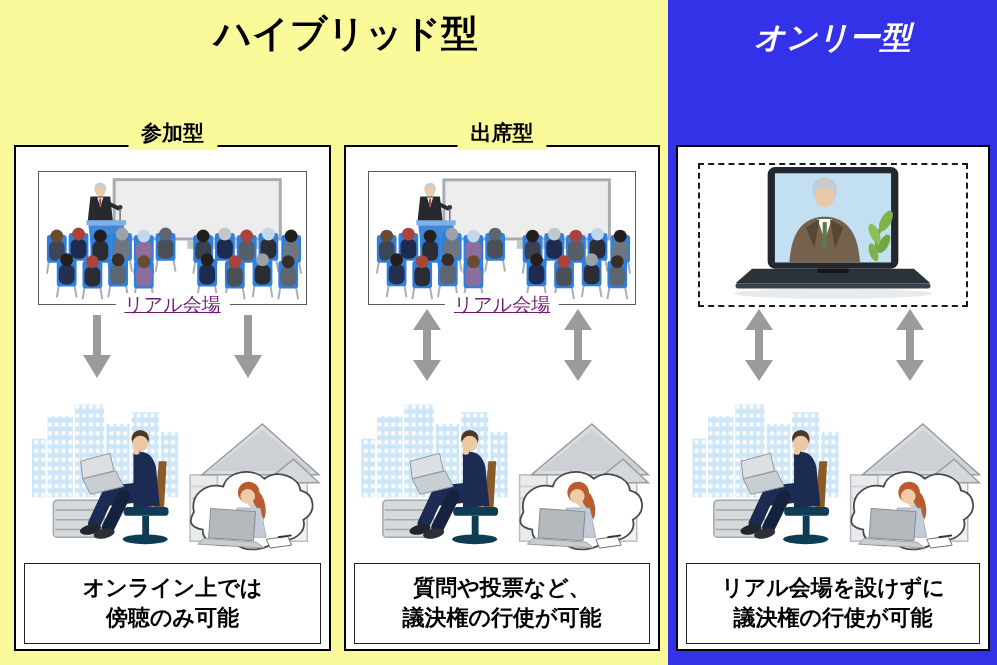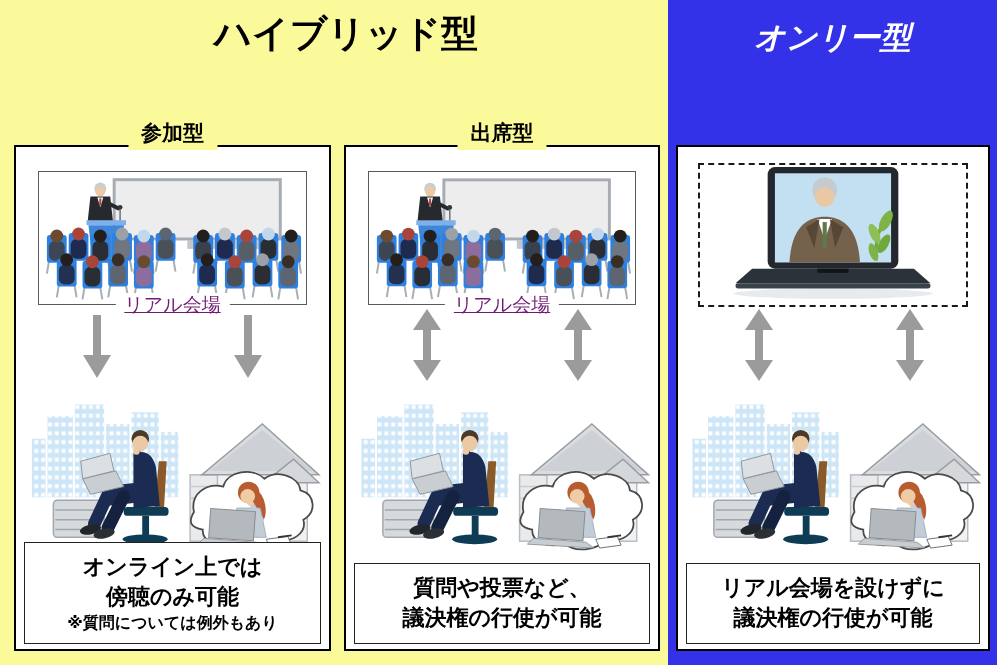--- a/index.html
+++ b/index.html
@@ -223,21 +223,20 @@
         <use href="#arrow-down-sym"></use>
       </svg>
     <div class="online-illo">
       <svg>
           <use href="#online-illo"></use>
         </svg>
     </div>
     <div class="desc-box">
       <span class="desc-line">オンライン上では</span>
       <span class="desc-line">傍聴のみ可能</span>
-      <span class="desc-note">※質問については例外もあり</span>
     </div>
   </div>
 
   <div class="panel panel-2">
     <div class="panel-legend">出席型</div>
     <div class="venue-box">
       <svg>
           <use href="#venue-illo"></use>
         </svg>
       <div class="venue-label">リアル会場</div>

